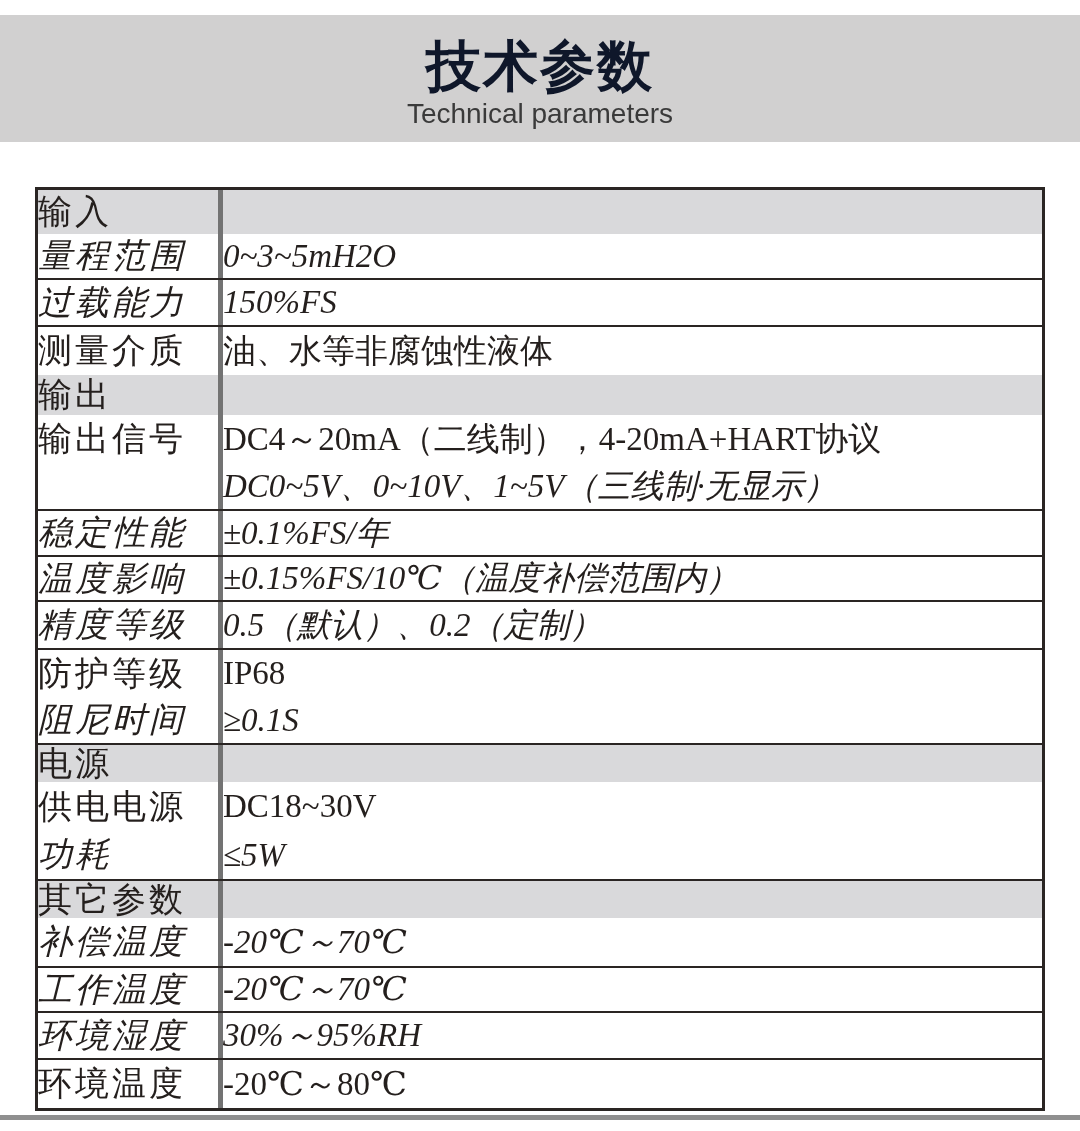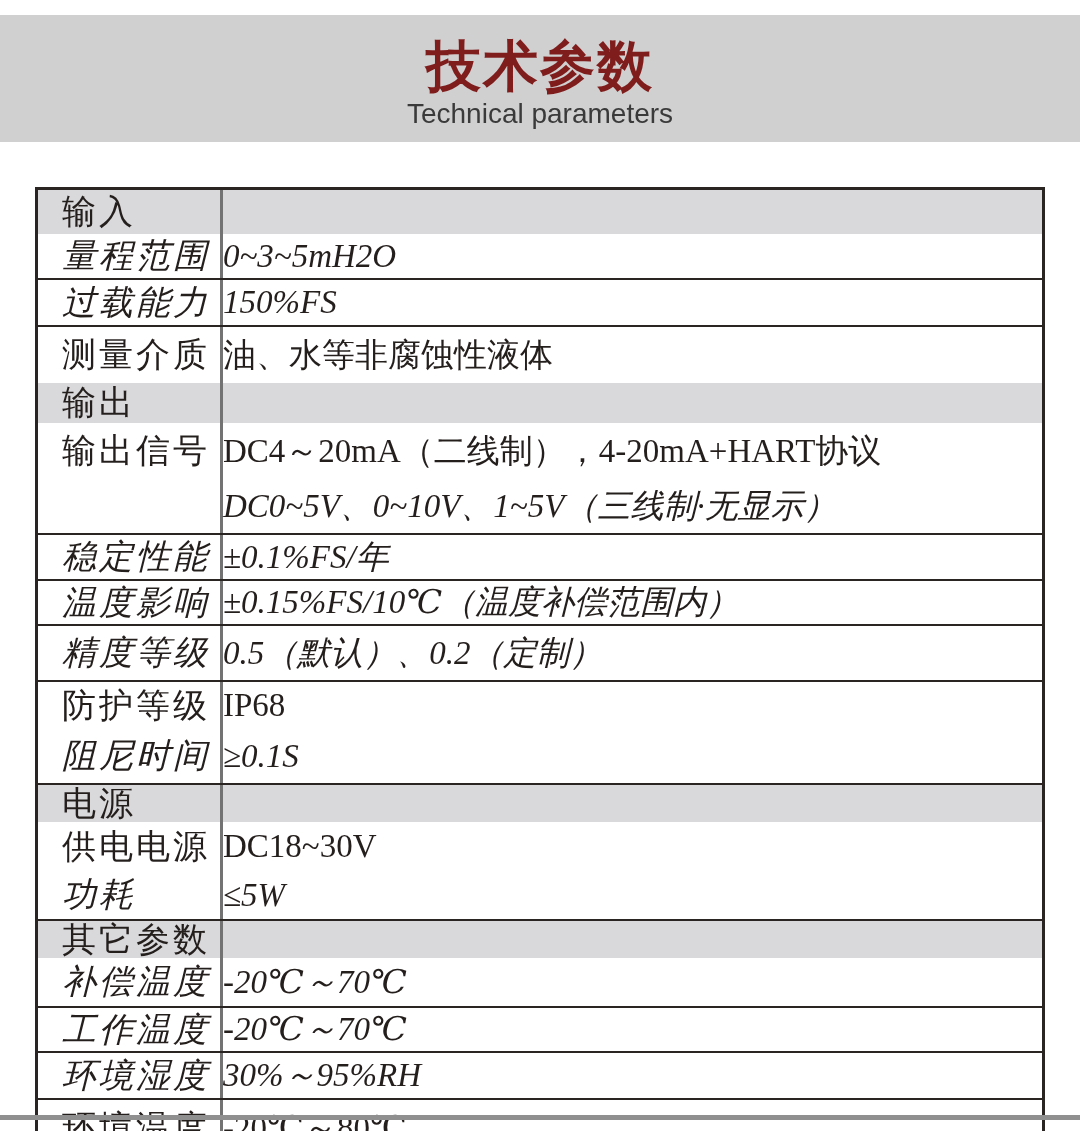--- a/index.html
+++ b/index.html
@@ -18,21 +18,21 @@
     width: 1080px; height: 127px;
     background: #d1d0d0;
     text-align: center;
   }
   .page-title {
     padding-top: 24px;
     font-family: "Liberation Sans", "DejaVu Sans", sans-serif;
     font-weight: 700;
     font-size: 55px;
     line-height: 1.0;
-    color: #7f1d1d;
+    color: #0f172a;
     letter-spacing: 2px;
   }
   .page-subtitle {
     margin-top: 4px;
     font-family: "Liberation Sans", "DejaVu Sans", sans-serif;
     font-size: 28px;
     color: #3a3a3a;
   }
 
   
@@ -40,36 +40,35 @@
     position: absolute; left: 35px; top: 187px;
     width: 1010px;
     border: 3px solid #2a2523;
     background: #ffffff;
   }
   .row { display: flex; width: 100%; }
   .row.bb { border-bottom: 2px solid #2a2523; font-style: italic; }
   .row.section { background: #d9d9db; }
   .c1 {
     width: 185px;
-    border-right: 3px solid #737373;
-    padding-left: 24px;
+    border-right: 5px solid #737373;
     display: flex; align-items: center;
     font-size: 34px;
     letter-spacing: 3px;
     white-space: nowrap;
   }
   .c2 {
     flex: 1;
     display: flex; align-items: center;
     font-size: 33px;
     white-space: nowrap;
   }
   .r38 { height: 37px; } .r40 { height: 40px; } .r44 { height: 44px; }
   .r45 { height: 45px; } .r46 { height: 46px; } .r47 { height: 47px; }
-  .r48 { height: 56px; } .r49 { height: 49px; } .r50 { height: 50px; }
+  .r48 { height: 48px; } .r49 { height: 49px; } .r50 { height: 50px; }
 
   
   .bottom-bar {
     position: absolute; left: 0; top: 1115px;
     width: 1080px; height: 5px;
     background: #8f8f8f;
   }
 </style>
 </head>
 <body>

